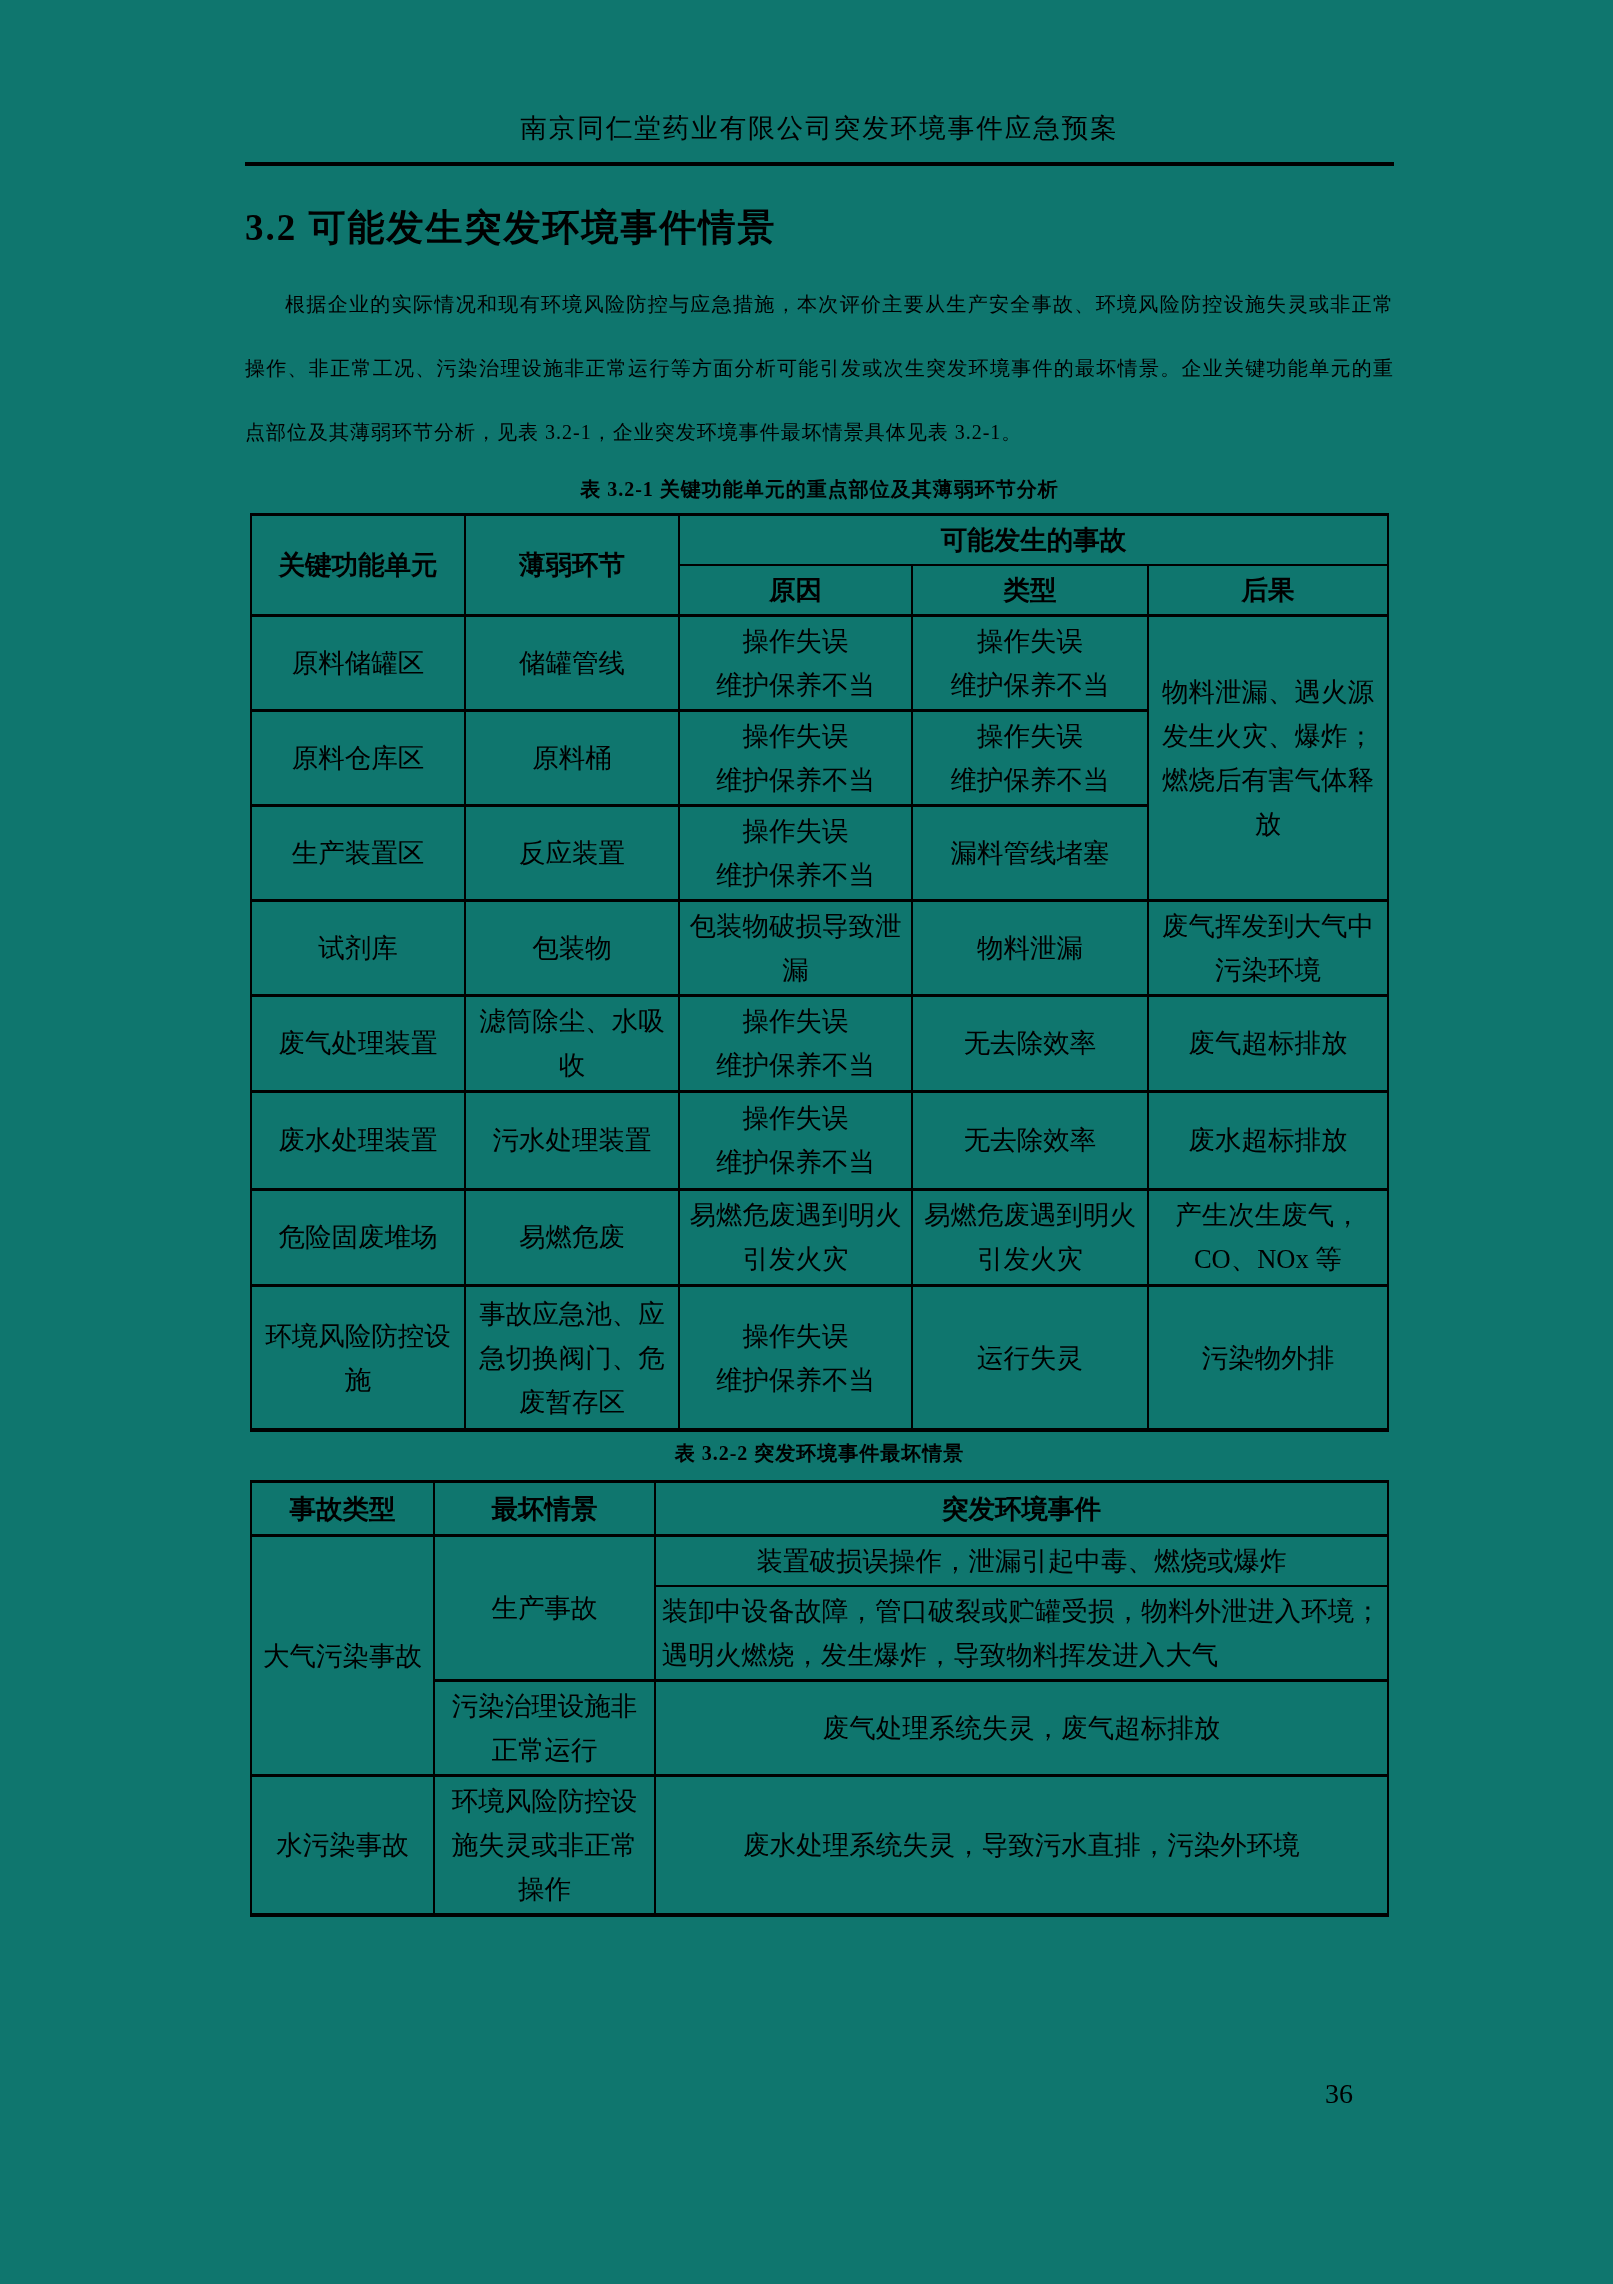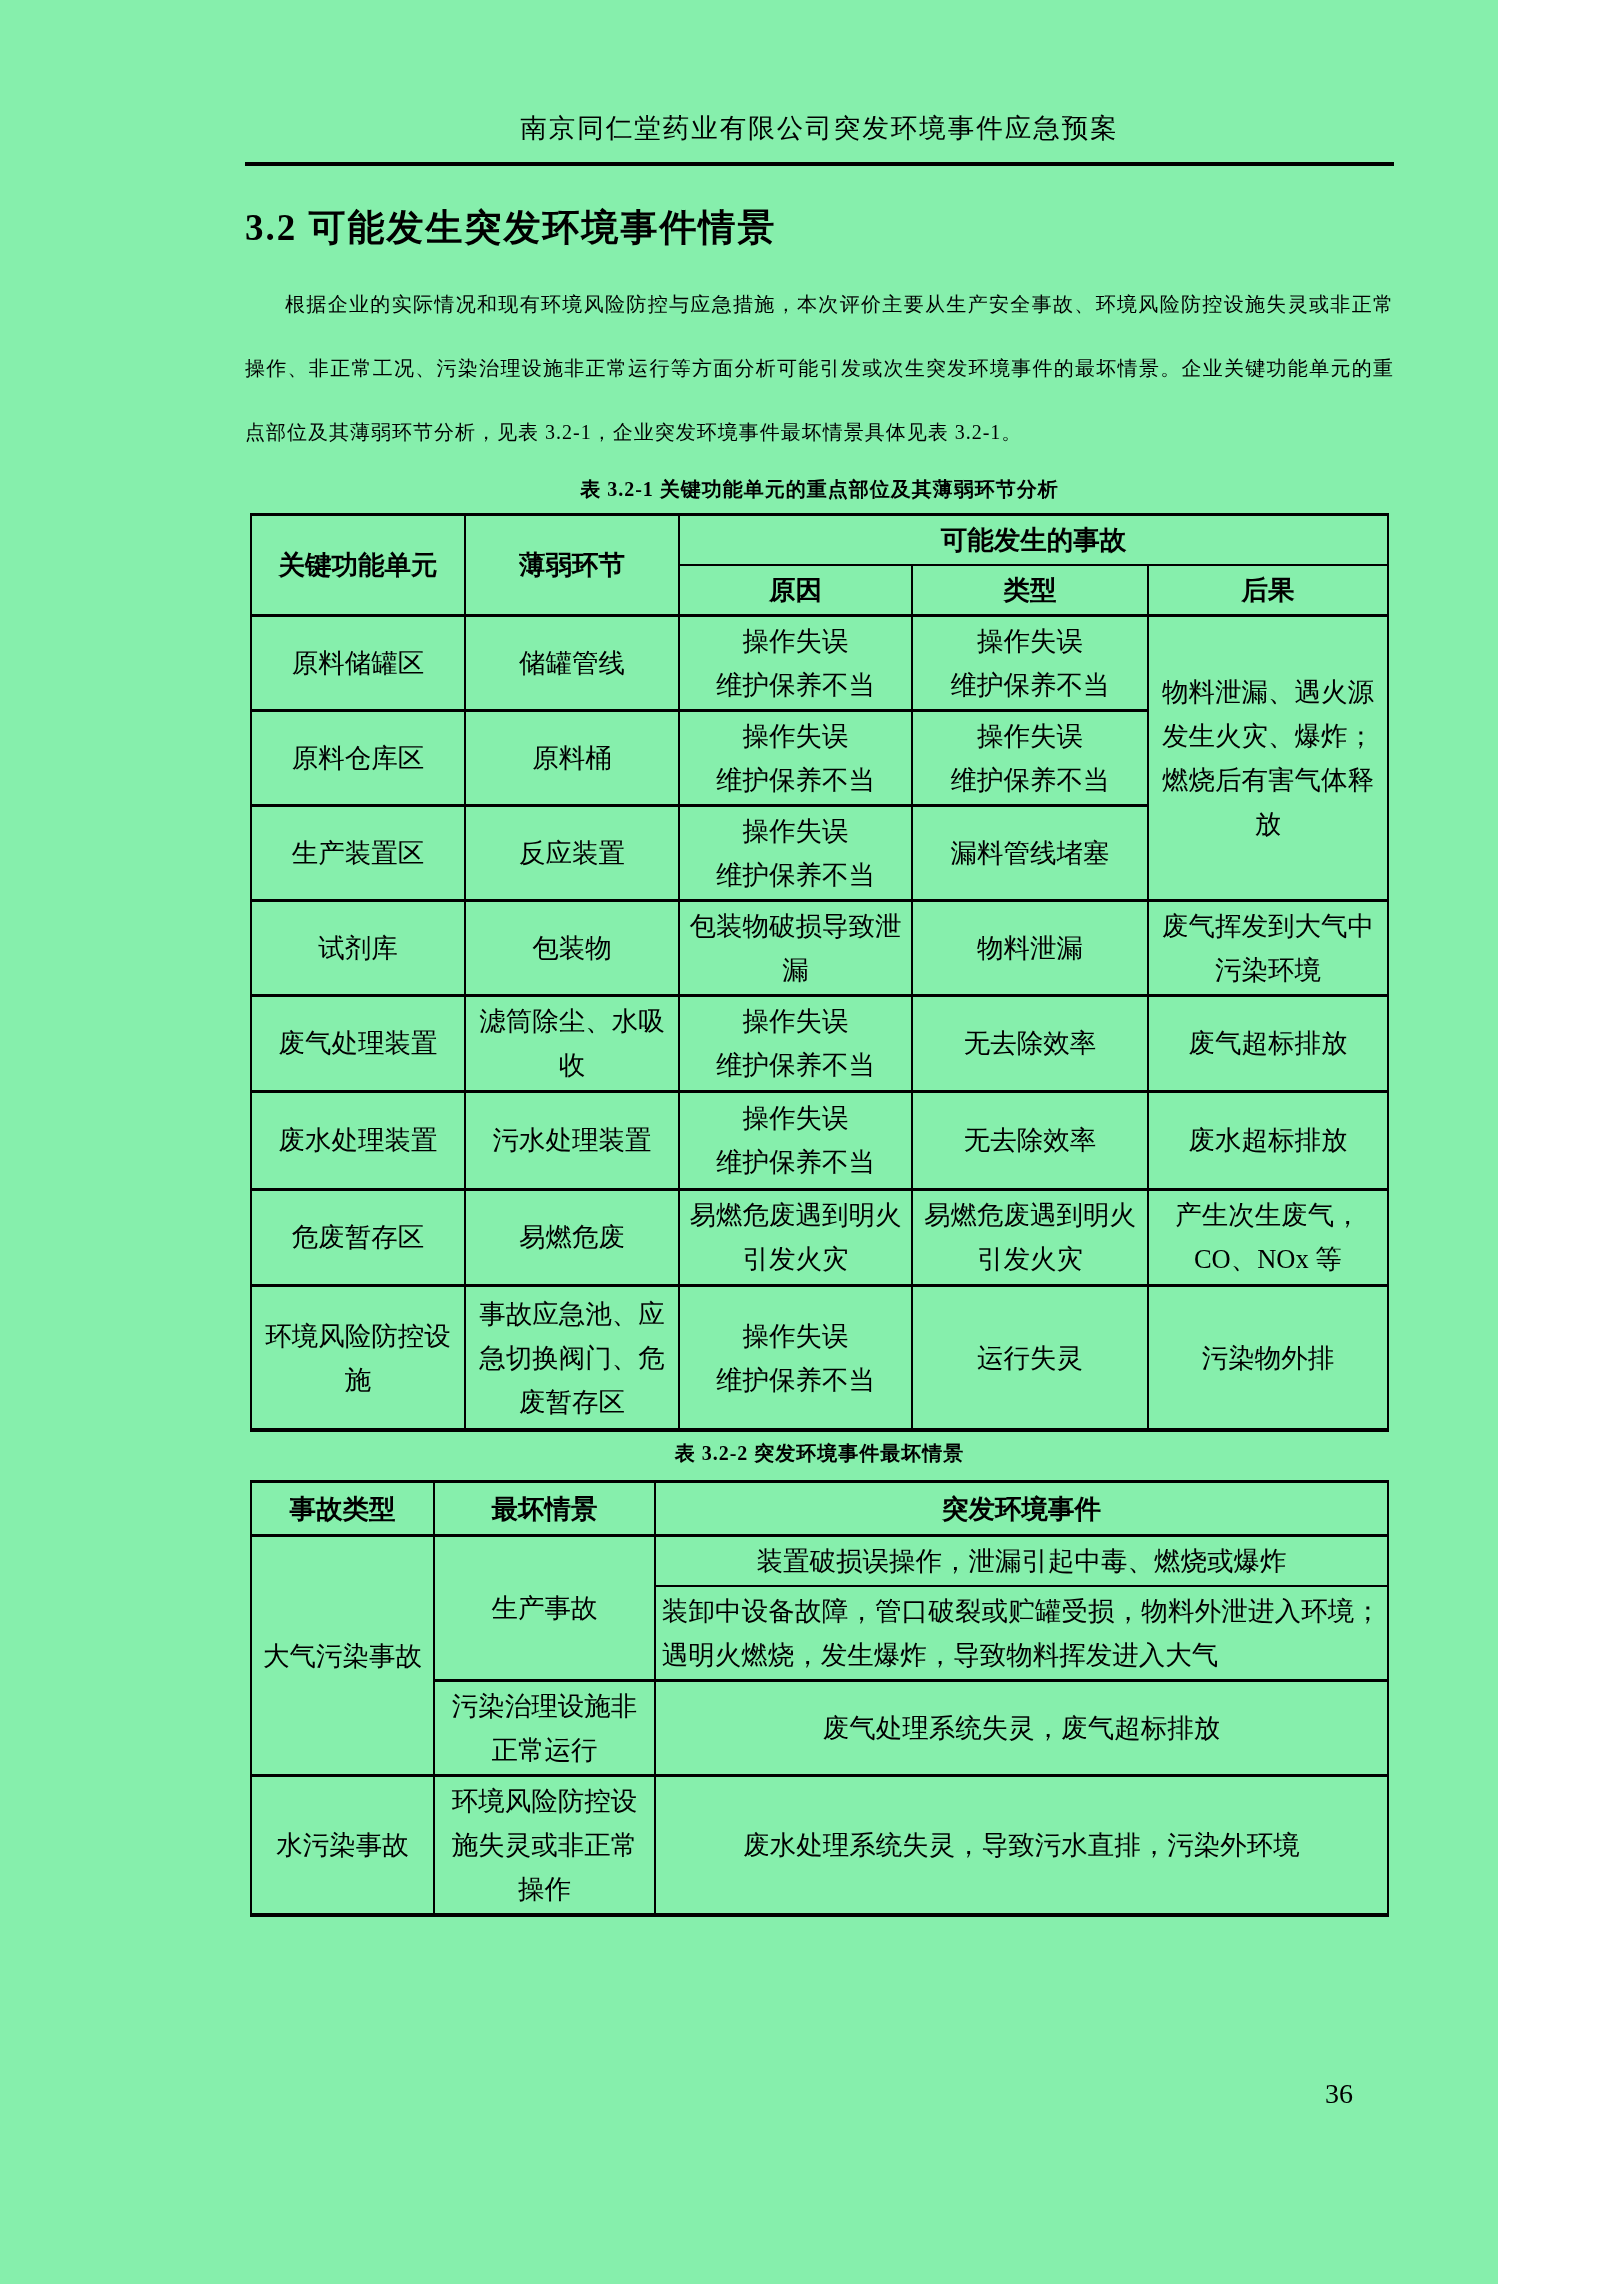--- a/index.html
+++ b/index.html
@@ -4,23 +4,23 @@
 <style>
   * { margin: 0; padding: 0; box-sizing: border-box; }
   html, body { background: #ffffff; }
   body {
     font-family: "Liberation Serif", "DejaVu Serif", serif;
     color: #000000;
     width: 1613px;
   }
   .page {
     position: relative;
-    width: 1498px;
+    width: 1613px;
     height: 2285px;
-    background: #86efac;
+    background: #0f766e;
     overflow: hidden;
   }
   .content {
     position: absolute;
     left: 245px;
     top: 0;
     width: 1149px;
   }
   .doc-header {
     margin-top: 110px;
@@ -177,21 +177,21 @@
         </tr>
         <tr>
           <td class="h100">废水处理装置</td>
           <td class="h100">污水处理装置</td>
           <td class="h100">操作失误
 维护保养不当</td>
           <td class="h100">无去除效率</td>
           <td class="h100">废水超标排放</td>
         </tr>
         <tr>
-          <td class="h98">危废暂存区</td>
+          <td class="h98">危险固废堆场</td>
           <td class="h98">易燃危废</td>
           <td class="h98">易燃危废遇到明火引发火灾</td>
           <td class="h98">易燃危废遇到明火引发火灾</td>
           <td class="h98">产生次生废气，CO、NOx 等</td>
         </tr>
         <tr>
           <td class="h148">环境风险防控设施</td>
           <td class="h148">事故应急池、应急切换阀门、危废暂存区</td>
           <td class="h148">操作失误
 维护保养不当</td>

